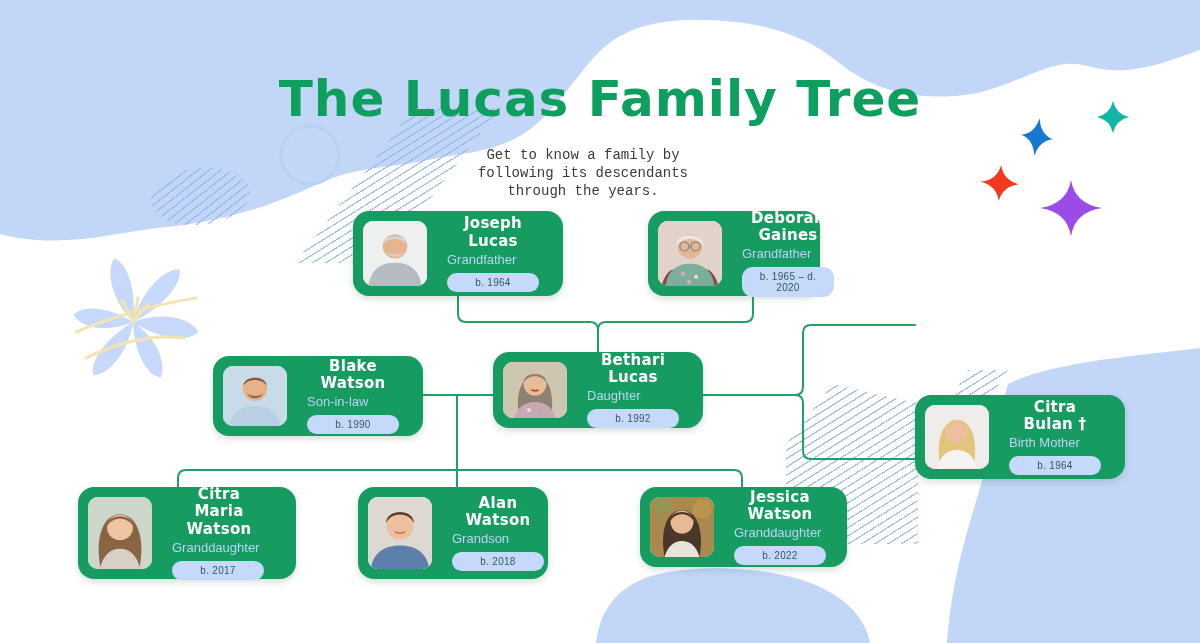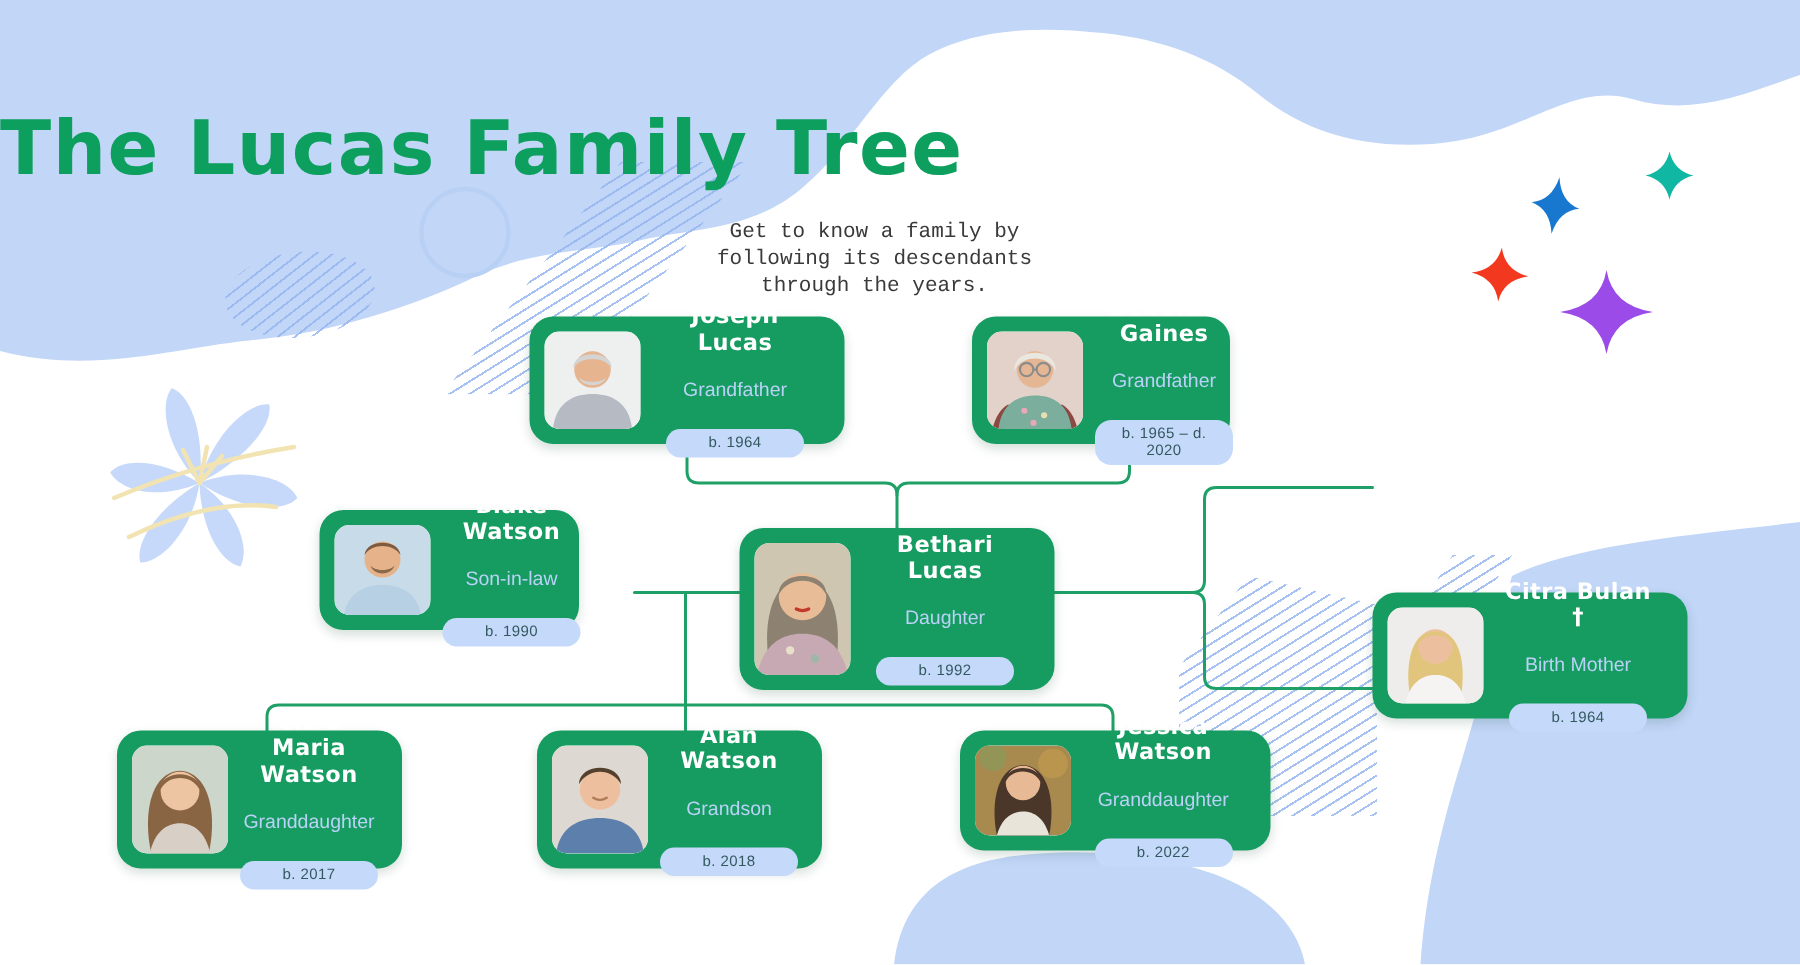--- a/index.html
+++ b/index.html
@@ -2,39 +2,39 @@
 <html><head>
 <meta charset="utf-8">
 <style>
   html,body{margin:0;padding:0;background:#fff;}
   #canvas{position:relative;width:1200px;height:643px;overflow:hidden;background:#ffffff;
           font-family:"DejaVu Sans","Liberation Sans",sans-serif;}
   svg{display:block;}
   .layer{position:absolute;inset:0;width:1200px;height:643px;}
 
   
-  #title{position:absolute;left:0;right:0;top:70px;z-index:6;
+  #title{position:absolute;left:0;right:0;top:70px;text-align:center;z-index:6;
          color:#0d9f5d;font-size:50px;font-weight:bold;letter-spacing:1px;}
   #subtitle{position:absolute;left:448px;top:146px;width:270px;text-align:center;z-index:6;
             color:#3a3a3a;font-size:14px;line-height:1.3;font-family:Liberation Mono, monospace;}
 
   
   .hatch{position:absolute;z-index:2;
     background:repeating-linear-gradient(148deg,rgba(150,182,240,.85) 0,rgba(150,182,240,.85) 1.3px,transparent 1.3px,transparent 7px);}
   #hatch-ellipse{left:150px;top:168px;width:100px;height:57px;border-radius:50%;transform:rotate(-6deg);}
   #hatch-title-band{left:295px;top:108px;width:205px;height:155px;clip-path:polygon(58% 0,100% 0,42% 100%,0 100%);}
   #hatch-right{left:786px;top:384px;width:132px;height:160px;clip-path:polygon(35% 0,100% 12%,100% 100%,0 100%,0 38%);}
   #hatch-right-small{left:942px;top:370px;width:66px;height:42px;clip-path:polygon(40% 0,100% 0,60% 100%,0 100%);}
 
   
   .card{position:absolute;z-index:4;background:#169c61;border-radius:16px;
         box-shadow:0 3px 7px rgba(20,80,50,.18);display:flex;align-items:center;padding:10px;box-sizing:border-box;}
   .photo{flex:0 0 64px;width:64px;border-radius:10px;overflow:hidden;background:#fff;align-self:stretch;}
   .photo svg{width:100%;height:100%;}
-  .info{flex:1;display:flex;flex-direction:column;align-items:center;justify-content:center;gap:15px;padding:0 8px;}
+  .info{flex:1;display:flex;flex-direction:column;align-items:flex-start;justify-content:center;gap:2px;padding:0 20px;}
   .name{color:#ffffff;font-size:15px;font-weight:bold;text-align:center;line-height:1.15;letter-spacing:.3px;}
   .role{color:#b9d2f7;font-size:13px;text-align:center;font-family:"Liberation Sans",sans-serif;}
   .badge{margin-top:4px;background:#c5d9fb;color:#33595e;font-size:10px;letter-spacing:.3px;
          border-radius:11px;padding:4px 16px;min-width:60px;text-align:center;
          font-family:"Liberation Sans",sans-serif;}
 </style>
 </head>
 <body>
 
 <div id="canvas">
@@ -138,38 +138,38 @@
       </svg>
     </div>
     <div class="info">
       <div class="name">Deborah Gaines</div>
       <div class="role">Grandfather</div>
       <div class="badge">b. 1965 – d. 2020</div>
     </div>
   </div>
 
 
-  <div class="card" style="left:213px;top:340px;width:173px;height:80px">
+  <div class="card" style="left:213px;top:356px;width:210px;height:80px">
     <div class="photo">
       <svg viewBox="0 0 64 64" preserveAspectRatio="xMidYMid slice">
         <rect width="64" height="64" fill="#c8dbe8"></rect>
         <path d="M6 64 C8 47 20 42 32 42 C44 42 56 47 58 64 Z" fill="#b8d0e4"></path>
         <circle cx="32" cy="25" r="12" fill="#e6b28a"></circle>
         <path d="M20 22 C21 11 43 11 44 22 C39 14 25 14 20 22 Z" fill="#7d5b40"></path>
         <path d="M24 29 C26 36 38 36 40 29 C37 33 27 33 24 29 Z" fill="#8a6848"></path>
       </svg>
     </div>
     <div class="info">
       <div class="name">Blake Watson</div>
       <div class="role">Son-in-law</div>
       <div class="badge">b. 1990</div>
     </div>
   </div>
 
-  <div class="card" style="left:493px;top:352px;width:210px;height:108px">
+  <div class="card" style="left:493px;top:352px;width:210px;height:76px">
     <div class="photo">
       <svg viewBox="0 0 64 64" preserveAspectRatio="xMidYMid slice">
         <rect width="64" height="64" fill="#cfc6b2"></rect>
         <path d="M17 64 C12 44 15 18 32 17 C49 18 52 44 47 64 Z" fill="#8d8271"></path>
         <path d="M10 64 C13 49 22 44 32 44 C42 44 51 49 54 64 Z" fill="#c7a9b4"></path>
         <circle cx="26" cy="52" r="2" fill="#e8e0c8"></circle>
           <circle cx="38" cy="56" r="2" fill="#9db8a8"></circle>
         <circle cx="32" cy="26" r="11.5" fill="#e8bc97"></circle>
         <path d="M20.5 25 C20 13 44 13 43.5 25 C39 16 25 16 20.5 25 Z" fill="#8d8271"></path>
         <path d="M29 32 q3 1.5 6 0" stroke="#c0392b" stroke-width="1.6" fill="none" stroke-linecap="round"></path>
@@ -192,21 +192,21 @@
         <path d="M20.5 25 C20 13 44 13 43.5 25 C39 16 25 16 20.5 25 Z" fill="#e2c57c"></path>
       </svg>
     </div>
     <div class="info">
       <div class="name">Citra Bulan †</div>
       <div class="role">Birth Mother</div>
       <div class="badge">b. 1964</div>
     </div>
   </div>
 
-  <div class="card" style="left:78px;top:487px;width:190px;height:92px">
+  <div class="card" style="left:78px;top:487px;width:218px;height:92px">
     <div class="photo">
       <svg viewBox="0 0 64 64" preserveAspectRatio="xMidYMid slice">
         <rect width="64" height="64" fill="#cdd6cb"></rect>
         <path d="M15 64 C10 42 14 16 32 15 C50 16 54 42 49 64 Z" fill="#8a6544"></path>
         <path d="M14 64 C17 51 24 46 32 46 C40 46 47 51 50 64 Z" fill="#d8cfc6"></path>
         <circle cx="32" cy="27" r="11.5" fill="#eec5a2"></circle>
         <path d="M20.5 26 C20 14 44 14 43.5 26 C39 17 25 17 20.5 26 Z" fill="#8a6544"></path>
       </svg>
     </div>
     <div class="info">

